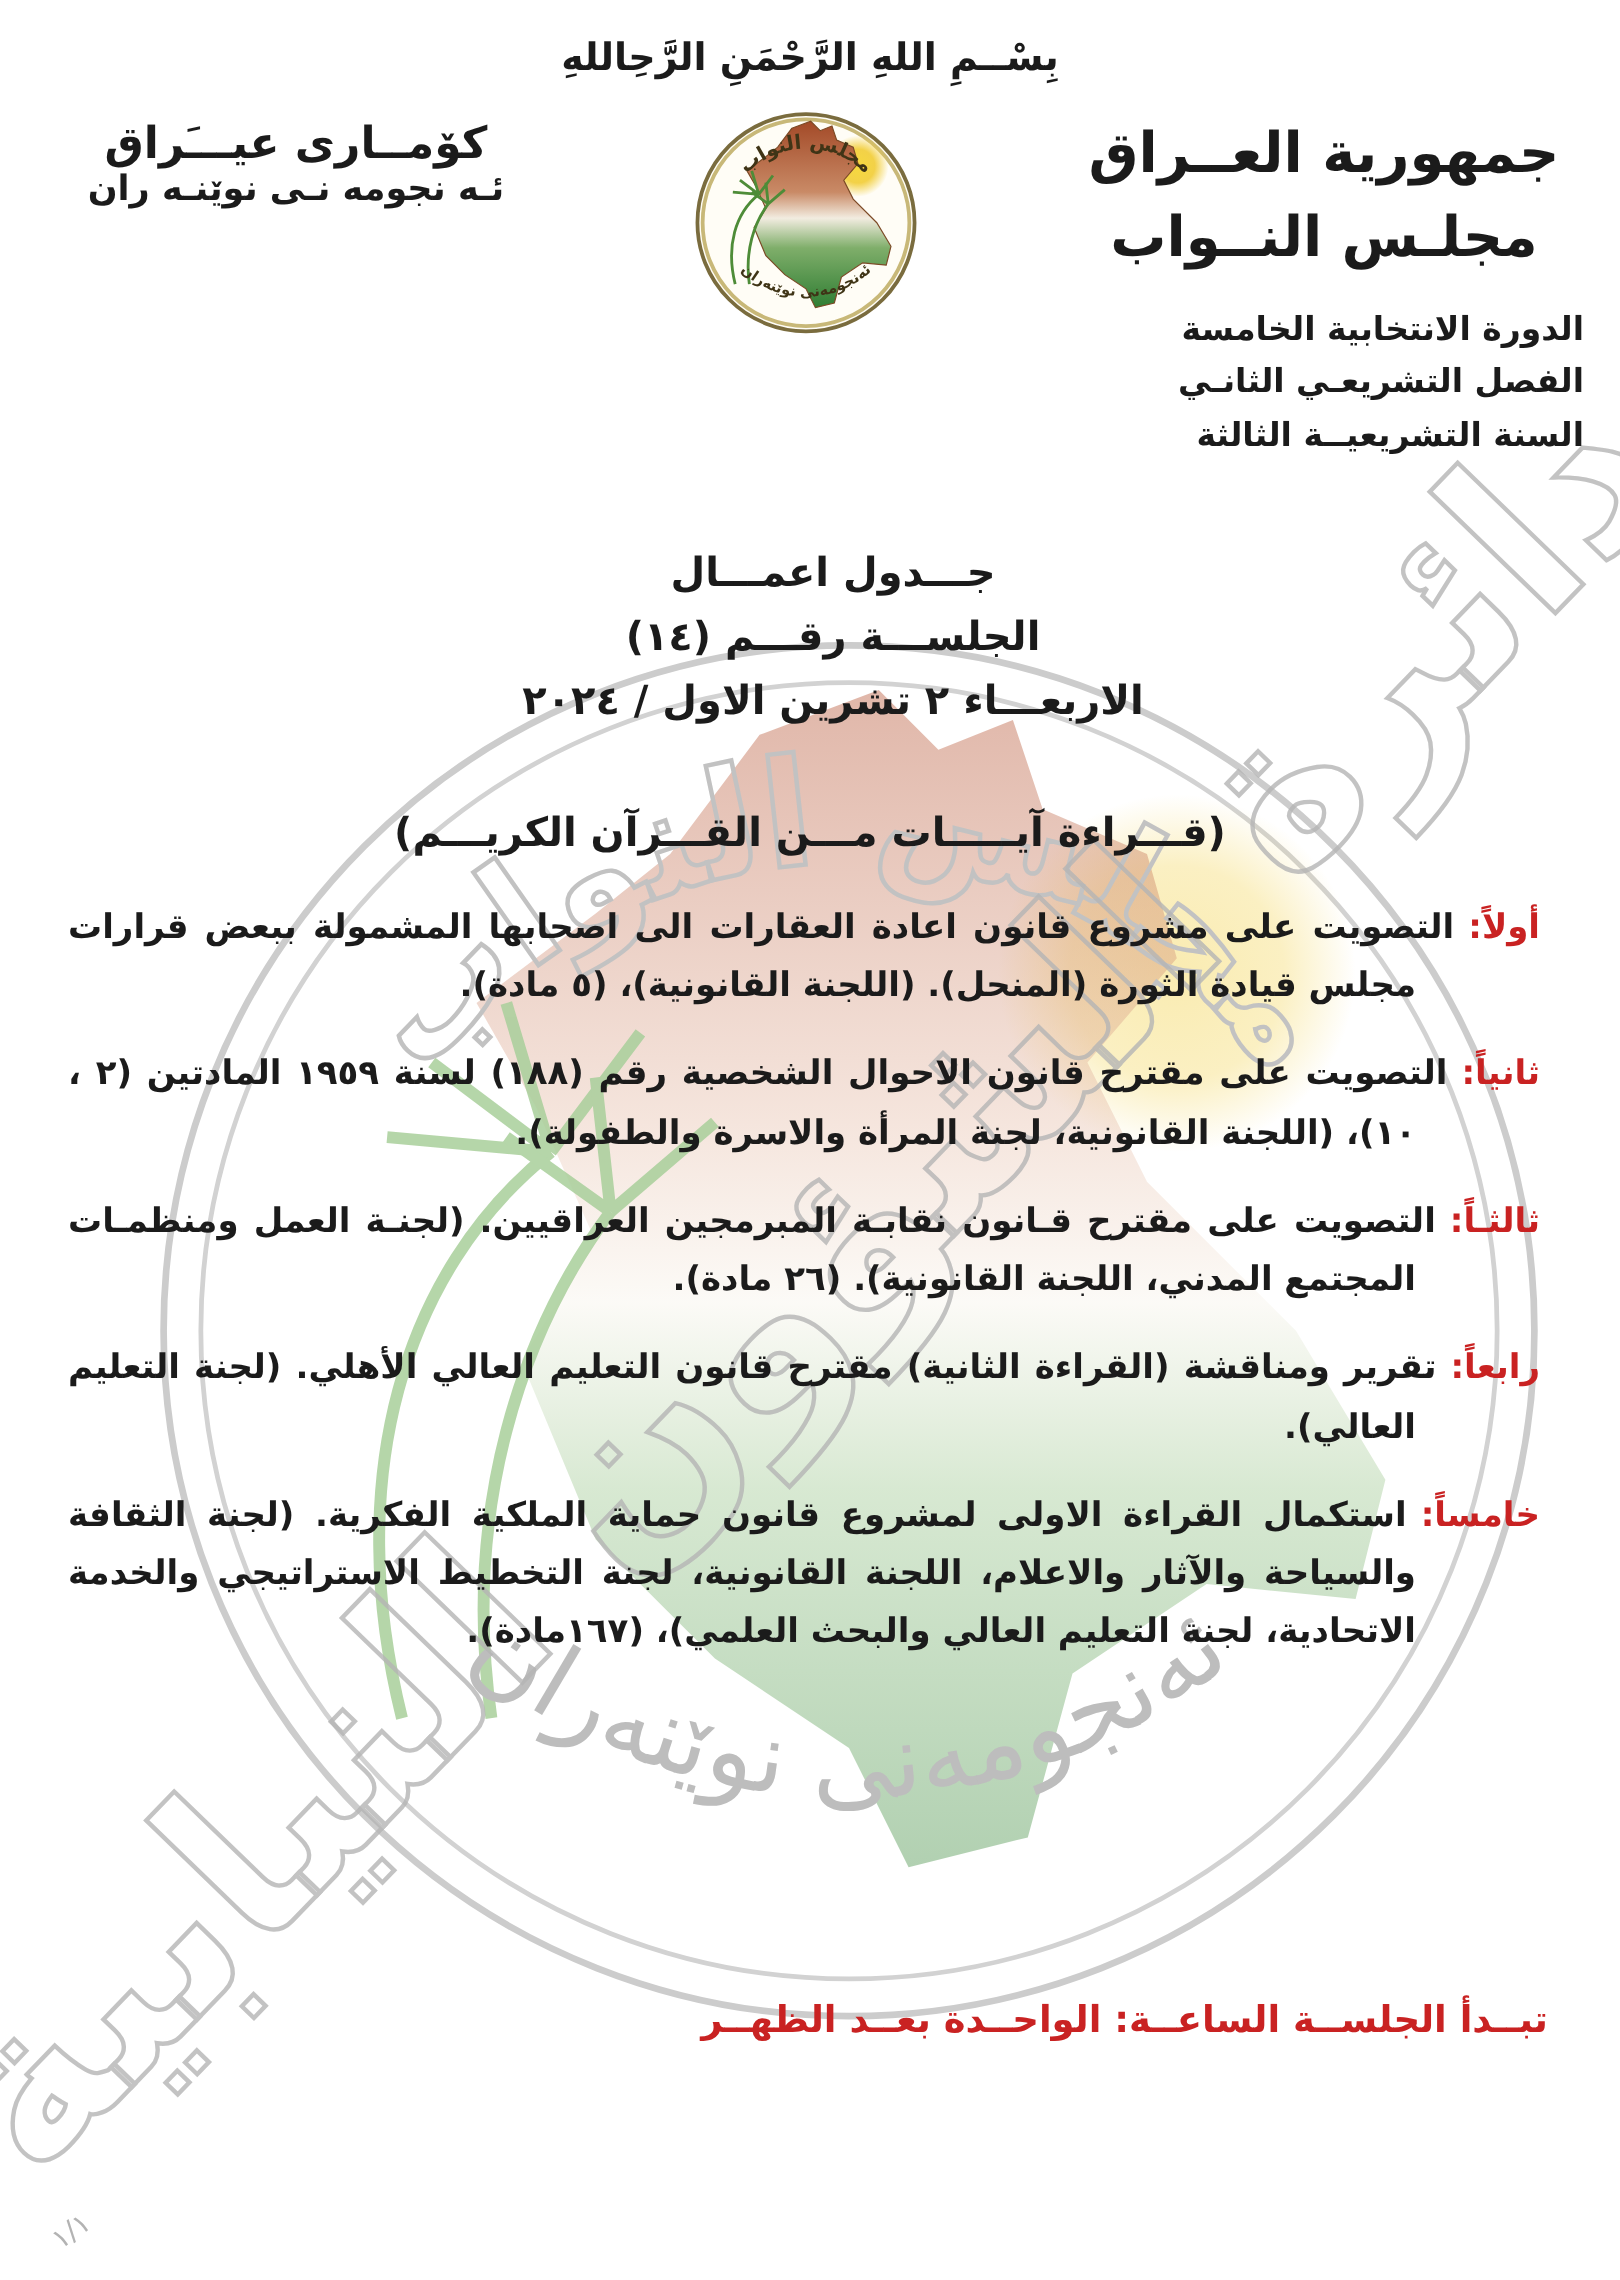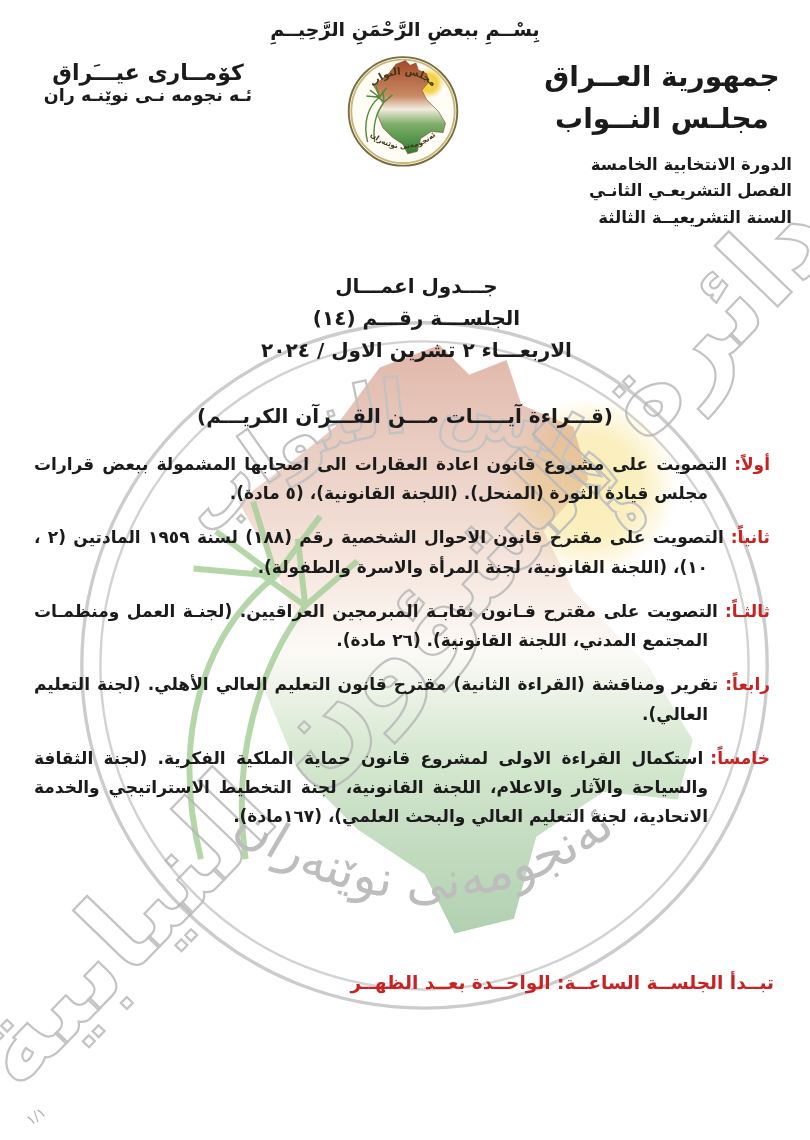--- a/index.html
+++ b/index.html
@@ -60,21 +60,21 @@
   .agenda { top: 450px; right: 40px; left: 34px; }
   .agenda-item {
     font-size: 17px; font-weight: 700; line-height: 1.72;
     margin-bottom: 15px;
     text-align: justify;
     padding-right: 62px;
     text-indent: -62px;
   }
   .agenda-item .label { color: #c92222; padding-left: 7px; }
   .footer-time {
-    top: 972px; right: 36px;
+    top: 1000px; right: 36px;
     color: #c92222; font-size: 18.5px; font-weight: 700;
   }
   .page-num {
     left: 26px; bottom: 16px;
     transform: rotate(-35deg);
     color: #b3b3b3; font-size: 14px;
     direction: ltr;
   }
 </style>
 </head>
@@ -113,21 +113,21 @@
       <text font-size="10" font-weight="bold" fill="none" stroke="#c2c2c2" stroke-width="0.3">
         <textPath href="#wArcT" startOffset="50%" text-anchor="middle">مجلس النواب</textPath>
       </text>
       <text font-size="6.8" fill="#bdbdbd">
         <textPath href="#wArcB" startOffset="50%" text-anchor="middle">ئەنجومەنی نوێنەران</textPath>
       </text>
     </g>
     <text x="400" y="680" transform="rotate(-46 400 640)" text-anchor="middle" font-size="115" font-weight="bold" fill="none" stroke="#b5b5b5" stroke-width="2.2" opacity="0.8">دائرة الشؤون النيابية</text>
   </svg>
 
-  <div class="layer bismillah">بِسْــمِ ببعضِ الرَّحْمَنِ الرَّحِيــمِ</div>
+  <div class="layer bismillah">بِسْــمِ اللهِ الرَّحْمَنِ الرَّحِاللهِ</div>
 
   <svg class="layer emblem" viewBox="0 0 100 100" width="118" height="118" role="img">
     <defs>
       <linearGradient id="sMapG" x1="0" y1="0" x2="0" y2="1">
         <stop offset="0" stop-color="#a34a28"></stop>
         <stop offset="0.38" stop-color="#c98a66"></stop>
         <stop offset="0.52" stop-color="#f2ece0"></stop>
         <stop offset="0.68" stop-color="#7fae6a"></stop>
         <stop offset="1" stop-color="#2f7d33"></stop>
       </linearGradient>

